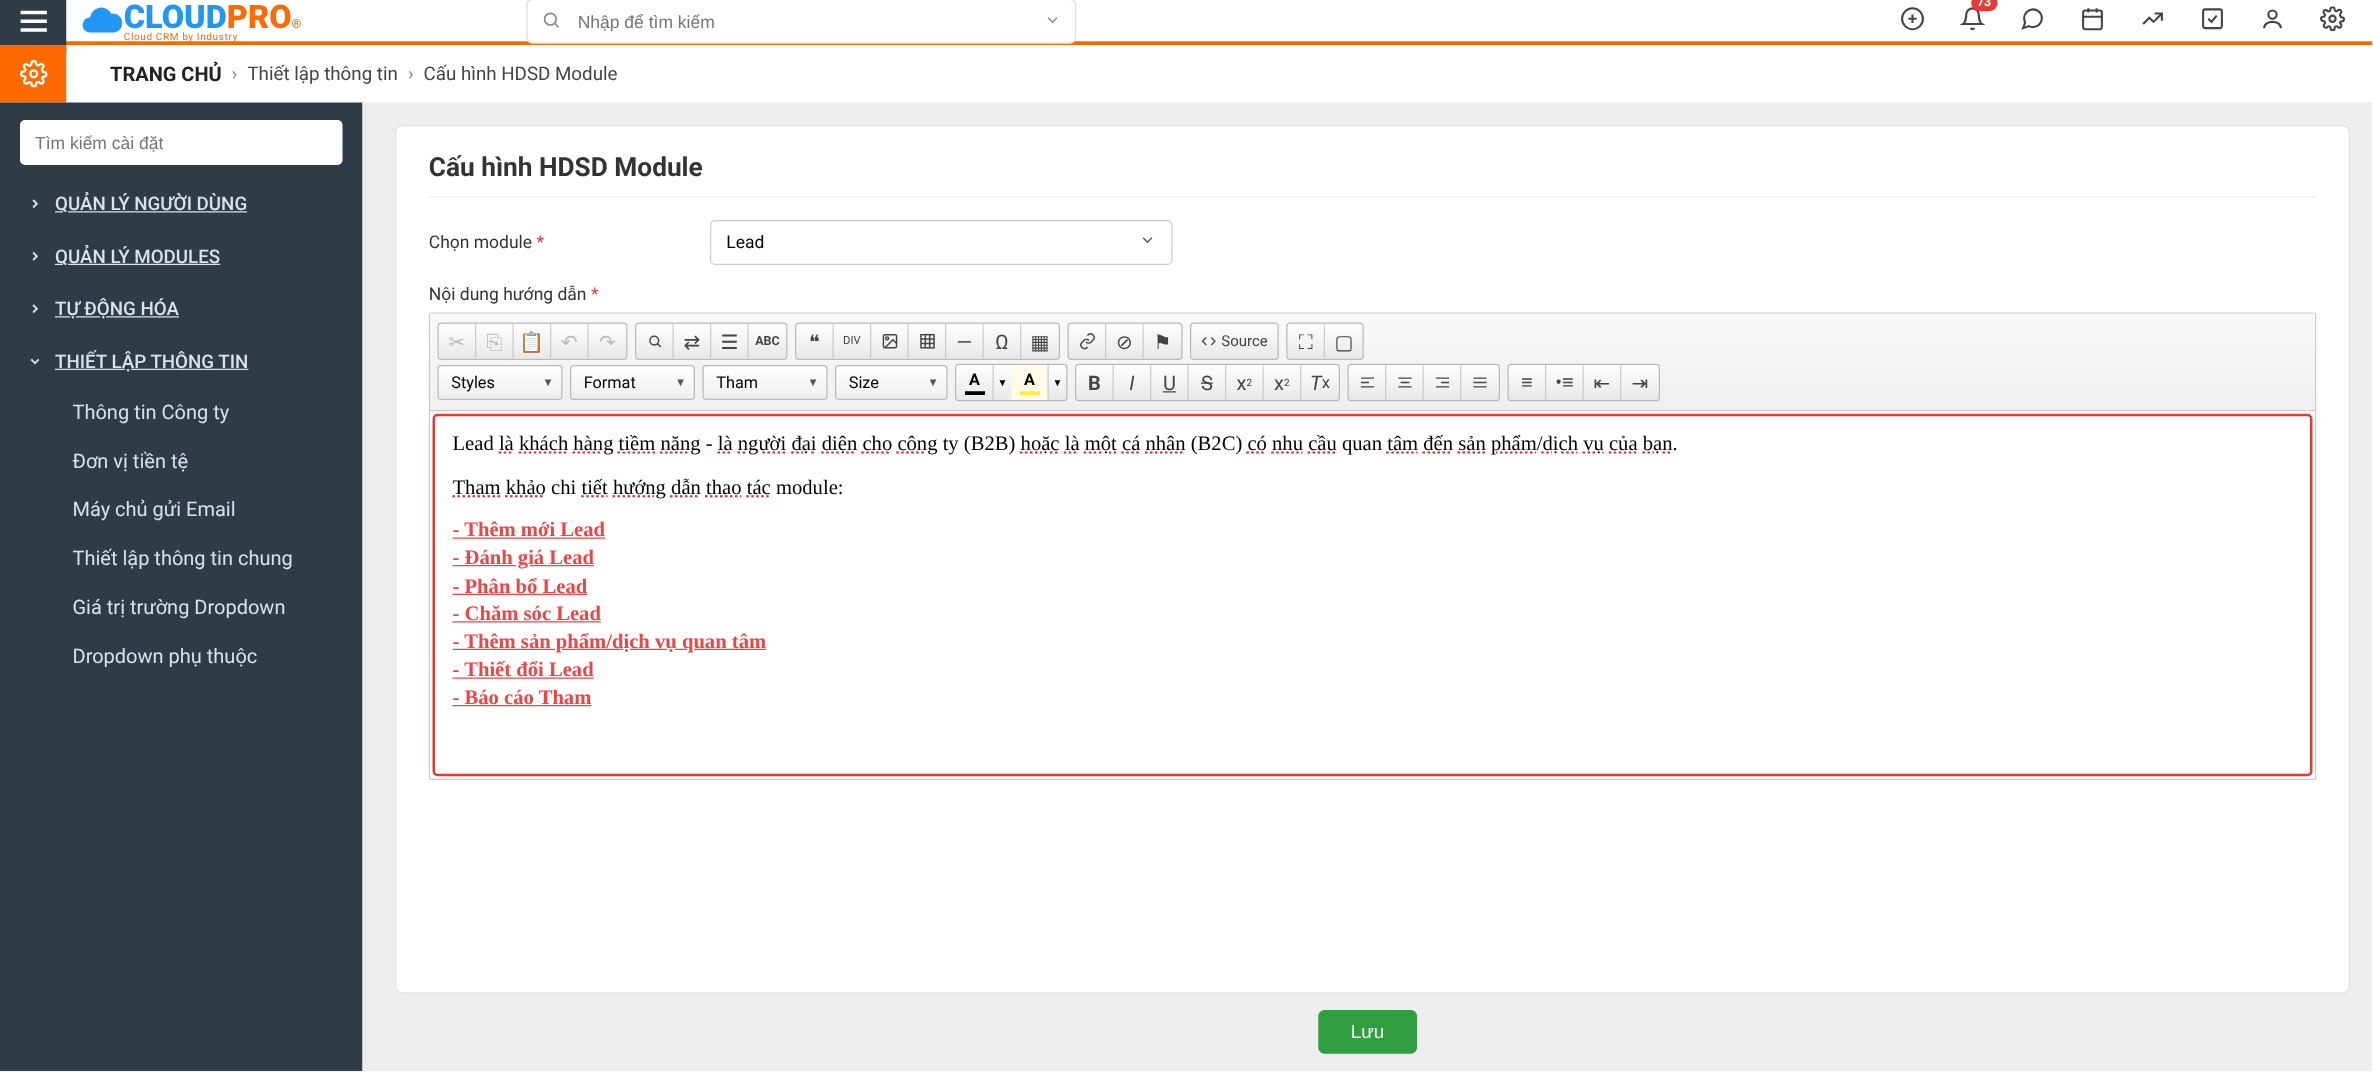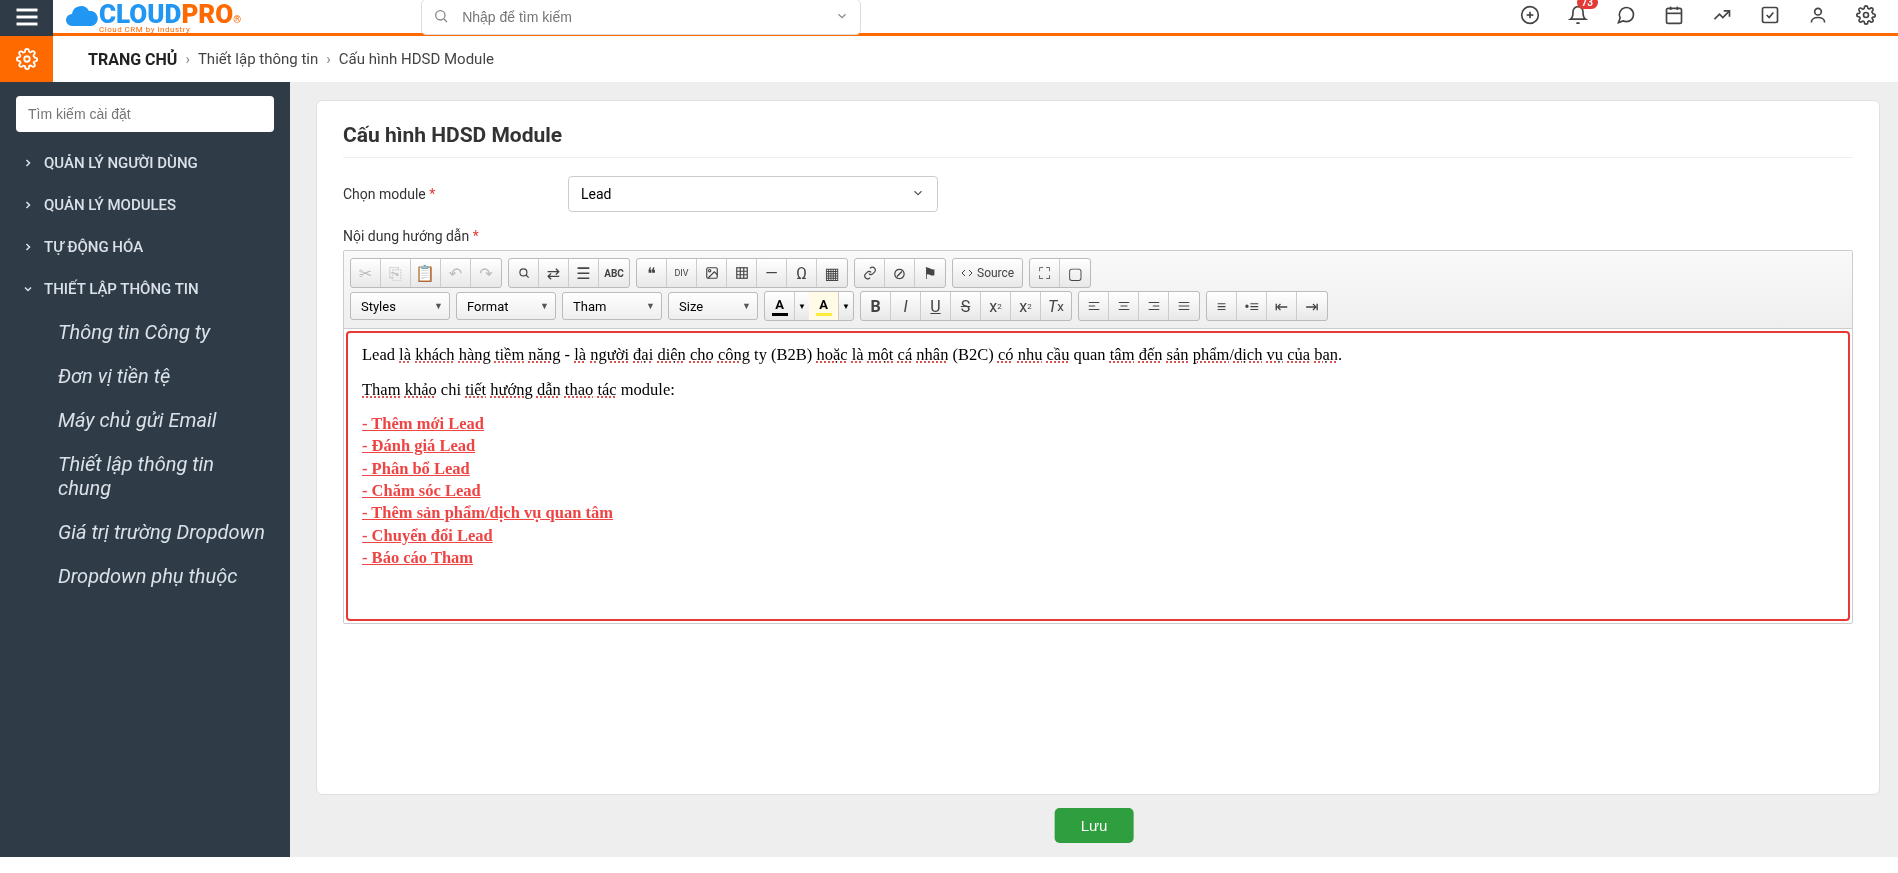--- a/index.html
+++ b/index.html
@@ -30,23 +30,23 @@
 .gear-btn { width: 53px; height: 46px; background: #ff6a00; color: #fff; display: flex; align-items: center; justify-content: center; }
 .breadcrumb { display: flex; align-items: center; padding-left: 18px; font-size: 15px; color: #444; gap: 8px; }
 .breadcrumb .home { font-weight: 700; font-size: 16px; color: #222; margin-left: 17px; }
 .breadcrumb .sep { color: #888; }
 
 
 .main { display: flex; height: calc(873px - 52px - 46px); }
 .sidebar { width: 290px; background: #2f3b47; color: #dbe1e8; padding: 14px 0 0 0; overflow-y: auto; }
 .sidebar .search-settings { margin: 0 16px 10px 16px; }
 .sidebar .search-settings input { width: 100%; height: 36px; border: none; border-radius: 4px; padding: 0 12px; font-size: 14px; }
-.side-item { display: flex; align-items: center; gap: 10px; padding: 12px 22px; font-size: 15px; cursor: pointer; }
+.side-item { display: flex; align-items: center; gap: 10px; padding: 12px 22px; font-size: 15px; cursor: pointer; text-decoration: underline; }
 .side-item.section { font-weight: 500; }
-.side-sub { padding: 10px 22px 10px 58px; font-size: 20px; cursor: pointer; font-style: italic; }
+.side-sub { padding: 10px 22px 10px 58px; font-size: 16px; cursor: pointer; }
 .side-item svg, .side-sub svg { flex-shrink: 0; }
 
 .content { flex: 1; background: #eee; padding: 18px 18px 0 26px; overflow: hidden; position: relative; }
 .card { background: #fff; border: 1px solid #e0e0e0; border-radius: 6px; padding: 22px 26px; height: calc(100% - 62px); overflow: hidden; }
 .card h2 { font-size: 21px; font-weight: 700; color: #333; margin-bottom: 10px; }
 .card hr { border: none; border-top: 1px solid #eee; margin-bottom: 18px; }
 
 .form-row { display: flex; align-items: center; margin-bottom: 16px; }
 .form-row .lbl { width: 225px; font-size: 14px; color: #333; }
 .req { color: #e53935; }
@@ -389,21 +389,21 @@
               <div class="tbtn">≡</div>
               <div class="tbtn">•≡</div>
               <div class="tbtn">⇤</div>
               <div class="tbtn">⇥</div>
             </div>
           </div>
         </div>
         <div class="editor-body" id="editor-body">
             <p><span>Lead </span><span class="spell">là</span><span> </span><span class="spell">khách</span><span> </span><span class="spell">hàng</span><span> </span><span class="spell">tiềm</span><span> </span><span class="spell">năng</span><span> - </span><span class="spell">là</span><span> </span><span class="spell">người</span><span> </span><span class="spell">đại</span><span> </span><span class="spell">diện</span><span> </span><span class="spell">cho</span><span> </span><span class="spell">công</span><span> ty (B2B) </span><span class="spell">hoặc</span><span> </span><span class="spell">là</span><span> </span><span class="spell">một</span><span> </span><span class="spell">cá</span><span> </span><span class="spell">nhân</span><span> (B2C) </span><span class="spell">có</span><span> </span><span class="spell">nhu</span><span> </span><span class="spell">cầu</span><span> quan </span><span class="spell">tâm</span><span> </span><span class="spell">đến</span><span> </span><span class="spell">sản</span><span> </span><span class="spell">phẩm</span><span>/</span><span class="spell">dịch</span><span> </span><span class="spell">vụ</span><span> </span><span class="spell">của</span><span> </span><span class="spell">bạn</span><span>.</span></p>
             <p><span class="spell">Tham</span> <span class="spell">khảo</span> chi <span class="spell">tiết</span> <span class="spell">hướng</span> <span class="spell">dẫn</span> <span class="spell">thao</span> <span class="spell">tác</span> module:</p>
-            <p style="line-height: 1.35;"><a href="#">- Thêm mới Lead</a><br><a href="#">- Đánh giá Lead</a><br><a href="#">- Phân bổ Lead</a><br><a href="#">- Chăm sóc Lead</a><br><a href="#">- Thêm sản phẩm/dịch vụ quan tâm</a><br><a href="#">- Chuyển đổi Lead</a><br><a href="#">- Báo cáo Tham</a><br></p>
+            <p style="line-height: 1.35;"><a href="#">- Thêm mới Lead</a><br><a href="#">- Đánh giá Lead</a><br><a href="#">- Phân bổ Lead</a><br><a href="#">- Chăm sóc Lead</a><br><a href="#">- Thêm sản phẩm/dịch vụ quan tâm</a><br><a href="#">- Thiết đổi Lead</a><br><a href="#">- Báo cáo Tham</a><br></p>
           </div>
       </div>
     </div>
     <div class="footer-save">
       <button class="btn-save">Lưu</button>
     </div>
   </div>
 </div>
 
 </body></html>

